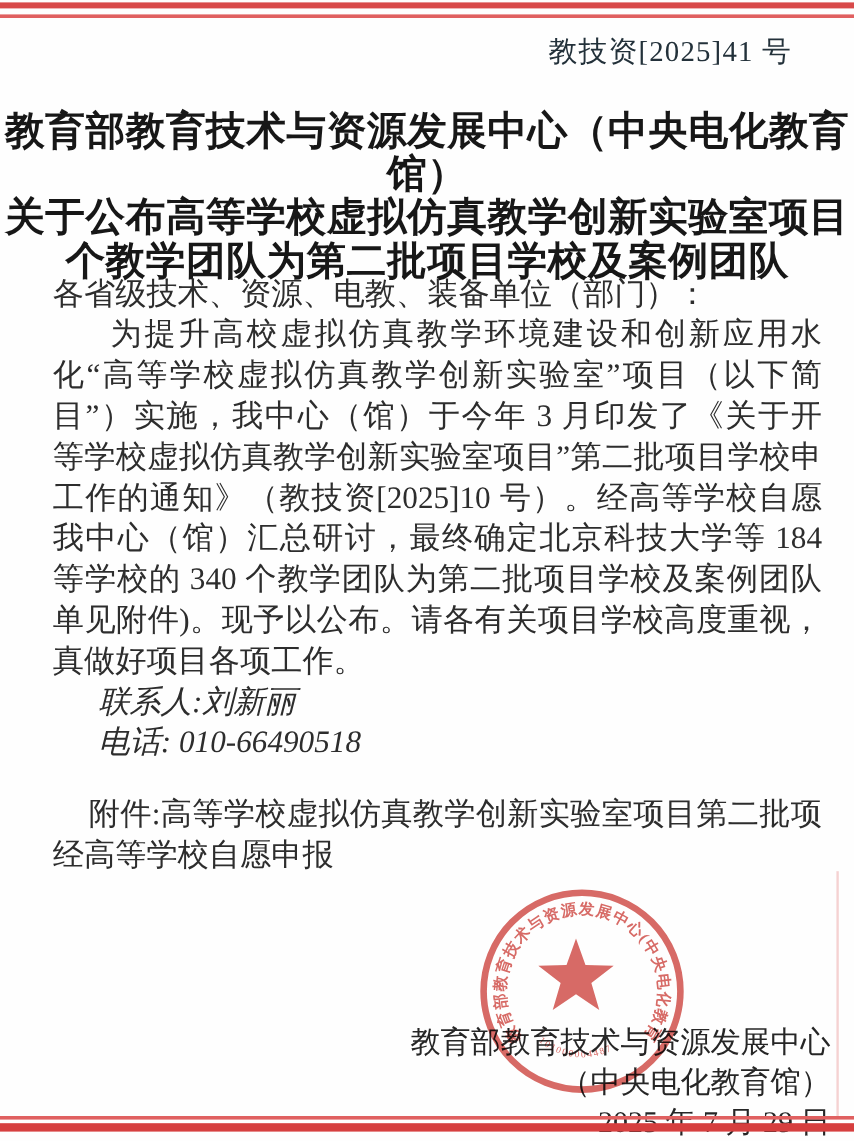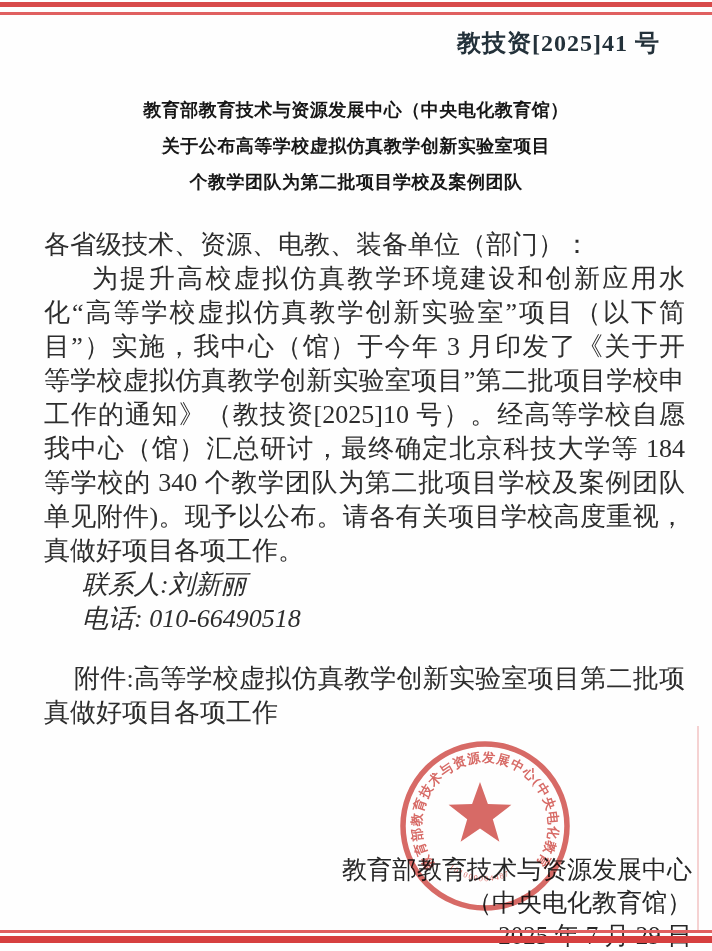--- a/index.html
+++ b/index.html
@@ -9,26 +9,26 @@
     font-family:"Liberation Serif","DejaVu Serif",serif;
     color:#2d2d2d;
   }
   .rule{position:absolute;left:0;right:0;}
   #rule-top-thick{top:2px;height:5px;background:#d84a4a;}
   #rule-top-thin{top:12px;height:3px;background:#e06060;}
   #rule-bottom-thin{top:930px;height:3px;background:#e06060;}
   #rule-bottom-thick{top:936px;height:7px;background:#d63f3f;}
   #doc-number{
     position:absolute;top:27px;right:52px;
-    font-size:24px;letter-spacing:1px;color:#23313a;font-weight:bold;
+    font-size:24px;letter-spacing:1px;color:#23313a;
   }
   #title{
     position:absolute;top:92px;left:0;width:712px;
     text-align:center;font-weight:bold;color:#171717;
-    font-size:18px;line-height:36px;letter-spacing:0.5px;
+    font-size:33px;line-height:36px;letter-spacing:0.5px;
   }
   #body-text{
     position:absolute;top:228px;left:33px;right:27px;
     font-size:26px;line-height:34px;
   }
   .bl{height:34px;white-space:nowrap;margin-left:11px;}
   .fill{white-space:normal;text-align:justify;text-align-last:justify;overflow:hidden;}
   .ind-para{padding-left:48px;}
   .ind-contact{padding-left:38px;font-style:italic;}
   .ind-att{padding-left:30px;}
@@ -72,21 +72,21 @@
     <div class="bl fill">工作的通知》（教技资[2025]10 号）。经高等学校自愿申报、</div>
     <div class="bl fill">我中心（馆）汇总研讨，最终确定北京科技大学等 184 所高</div>
     <div class="bl fill">等学校的 340 个教学团队为第二批项目学校及案例团队(名</div>
     <div class="bl fill">单见附件)。现予以公布。请各有关项目学校高度重视，认</div>
     <div class="bl">真做好项目各项工作。</div>
     <div class="bl ind-contact">联系人:刘新丽</div>
     <div class="bl ind-contact">电话: 010-66490518</div>
 
     <div id="attachment">
       <div class="bl fill ind-att">附件:高等学校虚拟仿真教学创新实验室项目第二批项</div>
-      <div class="bl">真做好项目各项工作</div>
+      <div class="bl">经高等学校自愿申报</div>
     </div>
   </div>
 
   <div id="signature">
     <div>教育部教育技术与资源发展中心</div>
     <div>（中央电化教育馆）</div>
     <div>2025 年 7 月 29 日</div>
   </div>
 
   <svg id="seal" viewBox="0 0 185 185" xmlns="http://www.w3.org/2000/svg">

